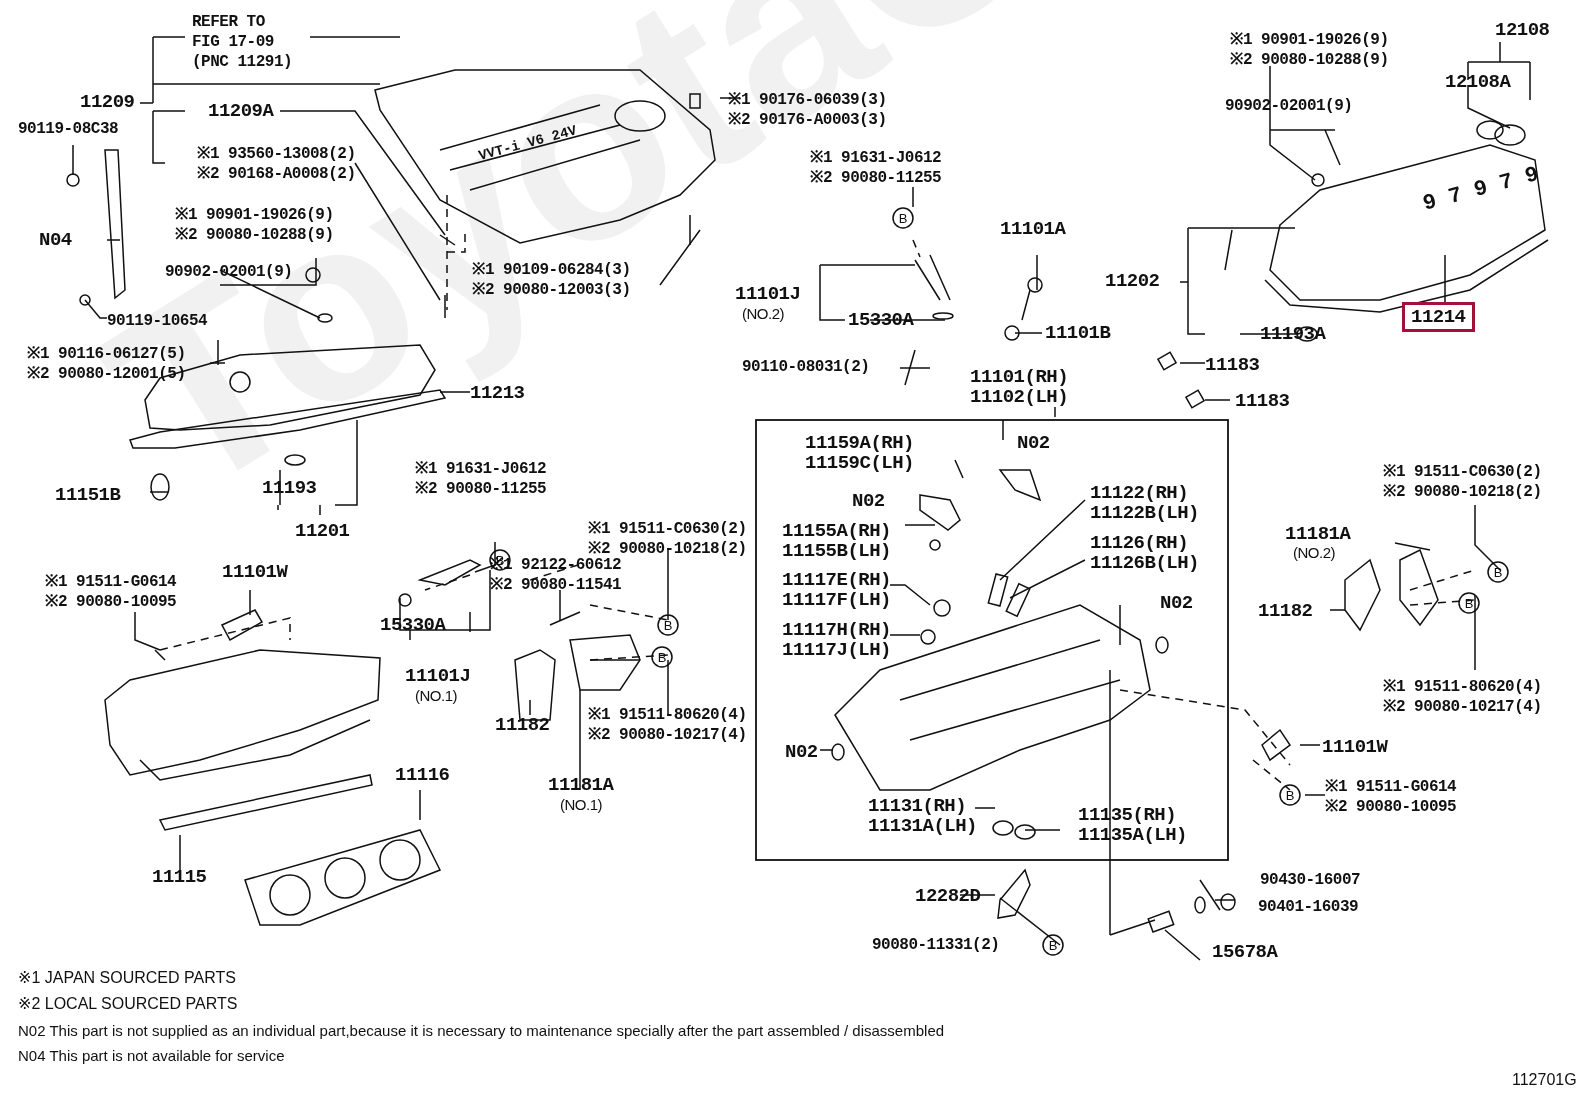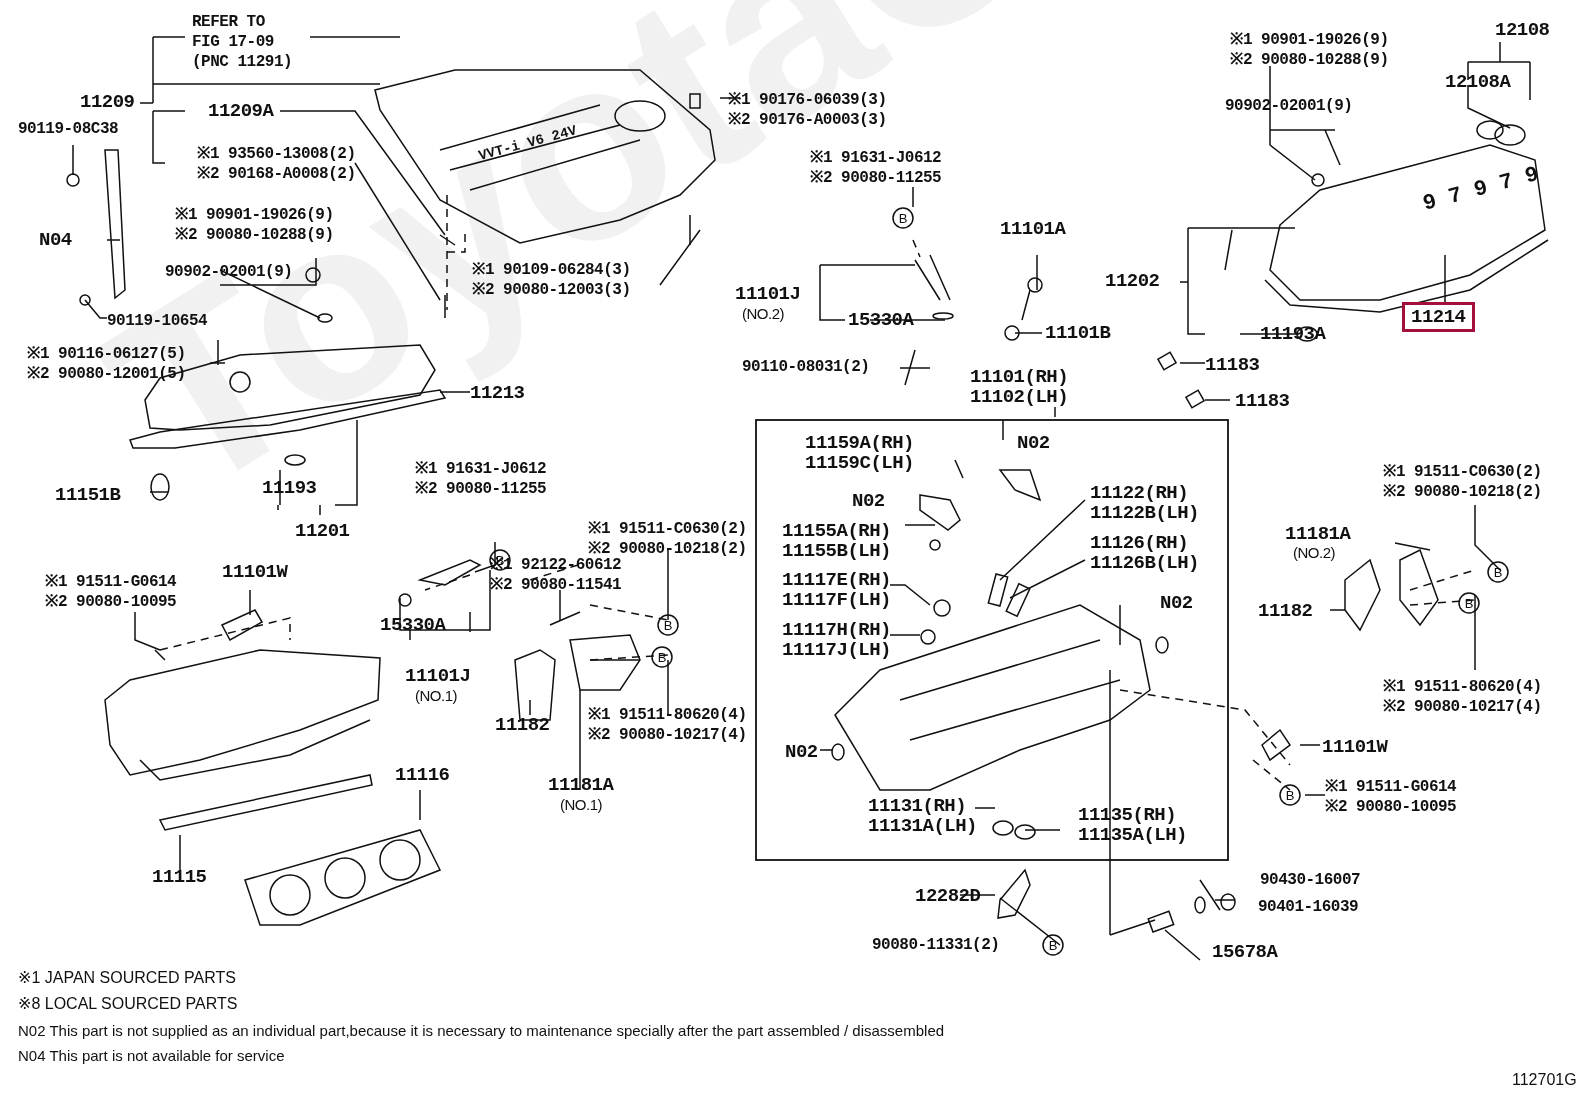--- a/index.html
+++ b/index.html
@@ -266,16 +266,16 @@
 <div class="lbl small" style="left:1325px;top:777px;">※1 91511-G0614
 ※2 90080-10095</div>
 
 <div class="lbl" style="left:915px;top:886px;">12282D</div>
 <div class="lbl small" style="left:872px;top:935px;">90080-11331(2)</div>
 <div class="lbl small" style="left:1260px;top:870px;">90430-16007</div>
 <div class="lbl small" style="left:1258px;top:897px;">90401-16039</div>
 <div class="lbl" style="left:1212px;top:942px;">15678A</div>
 
 <div class="foot" style="left:18px;top:968px;">※1 JAPAN SOURCED PARTS</div>
-<div class="foot" style="left:18px;top:994px;">※8 LOCAL SOURCED PARTS</div>
+<div class="foot" style="left:18px;top:994px;">※2 LOCAL SOURCED PARTS</div>
 <div class="foot" style="left:18px;top:1021px;font-size:15px;">N02 This part is not supplied as an individual part,because it is necessary to maintenance specially after the part assembled / disassembled</div>
 <div class="foot" style="left:18px;top:1046px;font-size:15px;">N04 This part is not available for service</div>
 <div class="foot" style="left:1512px;top:1070px;">112701G</div>
 
 </body></html>

